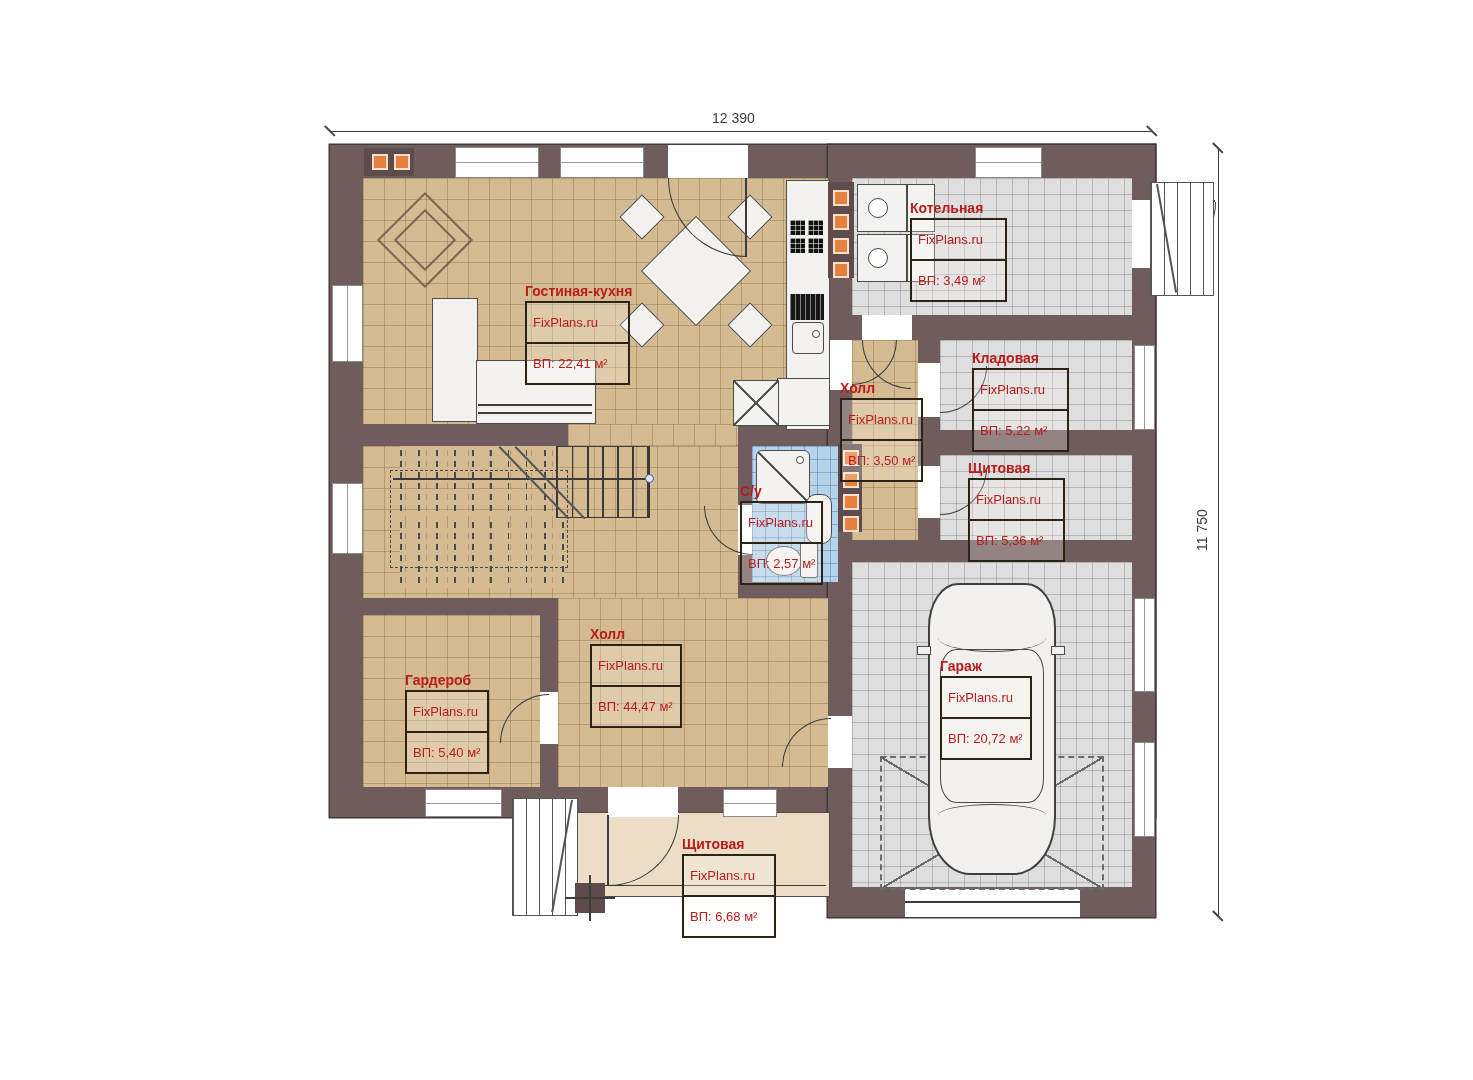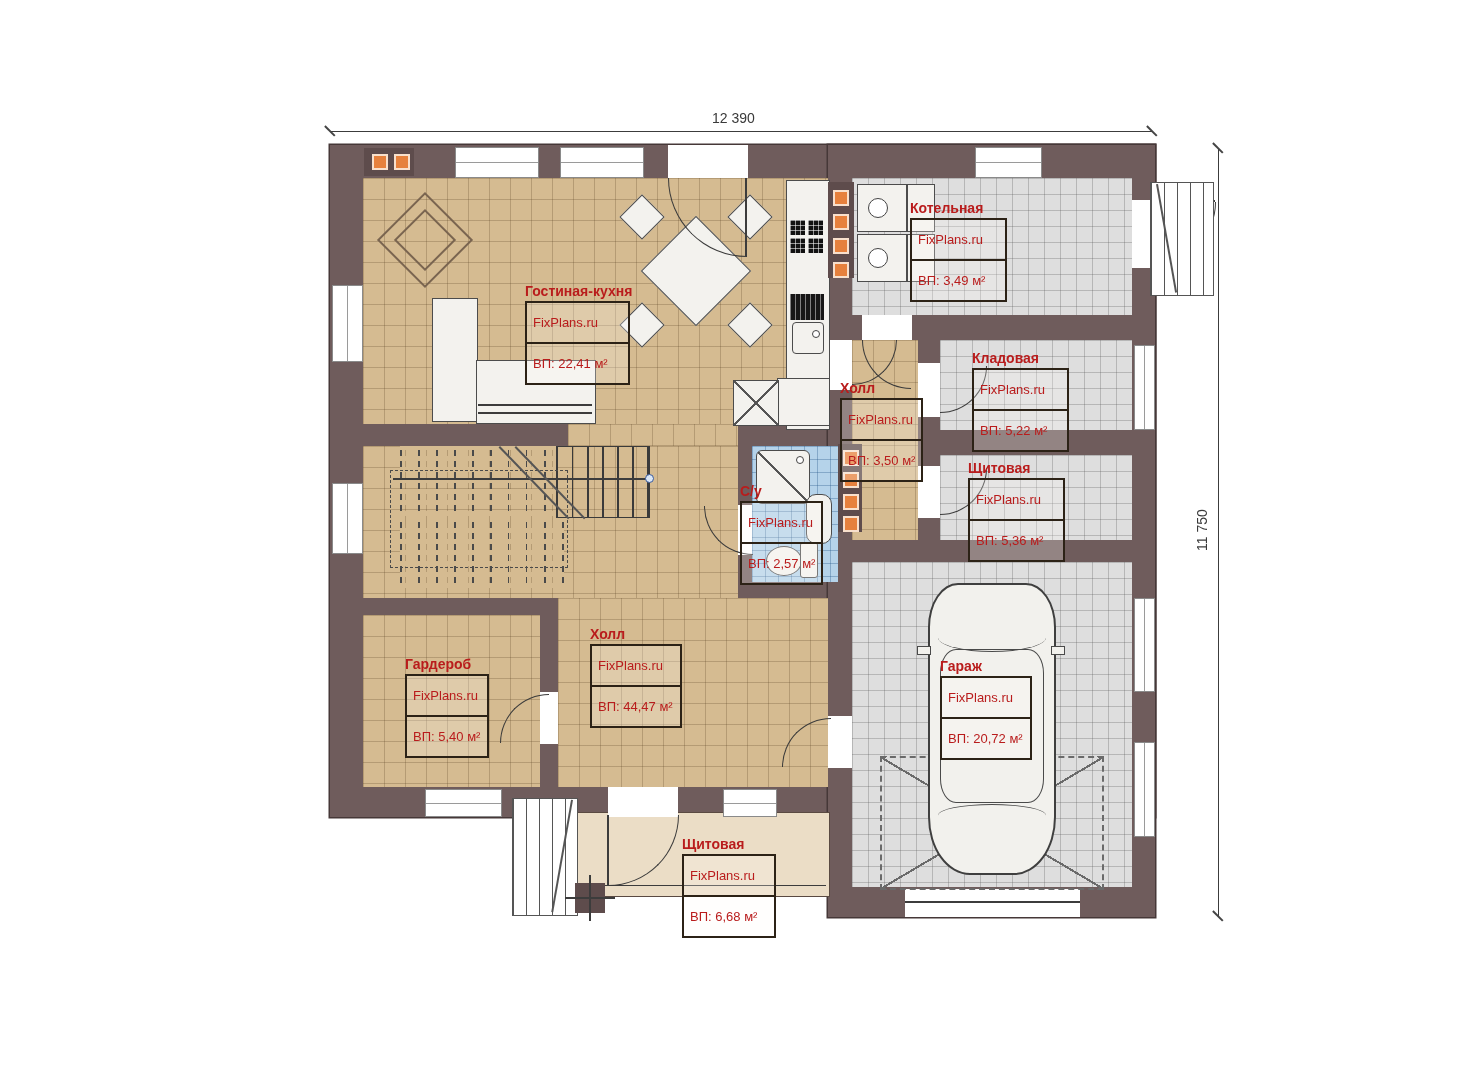--- a/index.html
+++ b/index.html
@@ -245,21 +245,21 @@
       <div class="row">ВП: 5,36 м²</div>
     </div>
   </div>
   <div class="room-label" style="left:740px;top:483px;width:92px">
     <div class="room-name">С/у</div>
     <div class="room-box">
       <div class="row">FixPlans.ru</div>
       <div class="row">ВП: 2,57 м²</div>
     </div>
   </div>
-  <div class="room-label" style="left:405px;top:656px;width:100px">
+  <div class="room-label" style="left:405px;top:672px;width:100px">
     <div class="room-name">Гардероб</div>
     <div class="room-box">
       <div class="row">FixPlans.ru</div>
       <div class="row">ВП: 5,40 м²</div>
     </div>
   </div>
   <div class="room-label" style="left:590px;top:626px;width:110px">
     <div class="room-name">Холл</div>
     <div class="room-box">
       <div class="row">FixPlans.ru</div>

